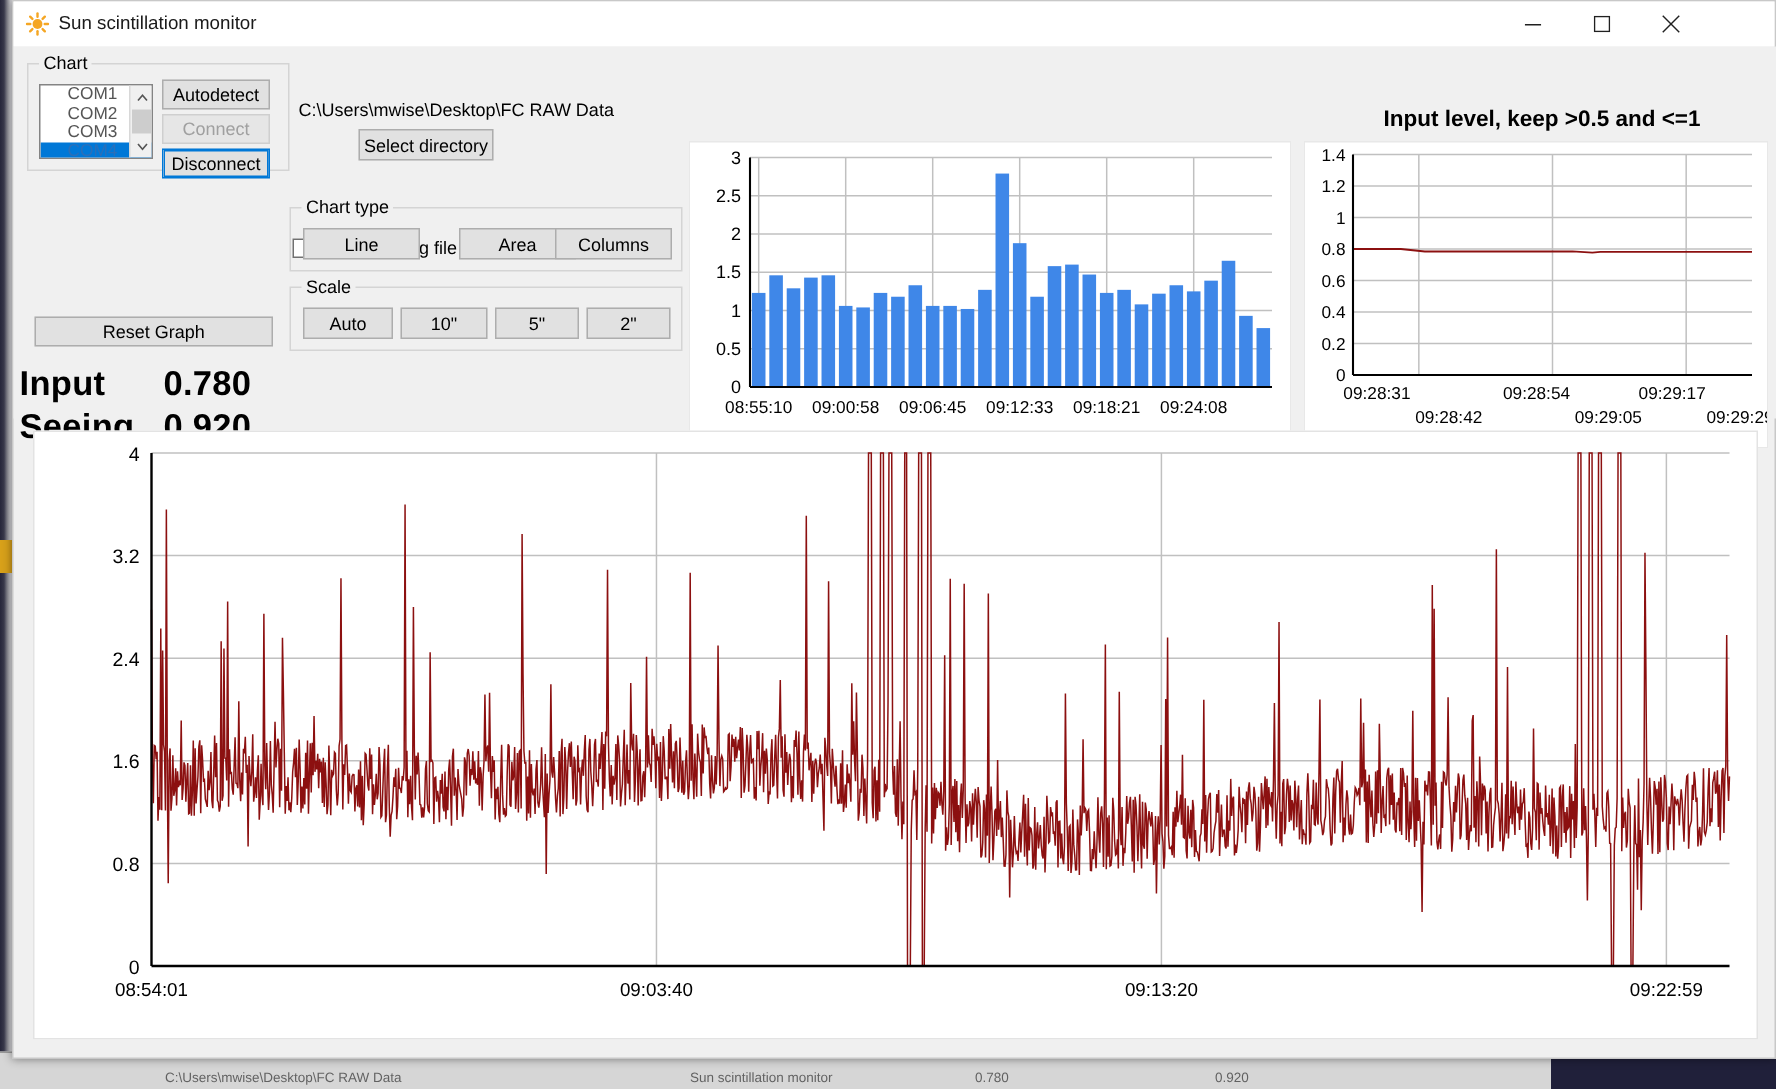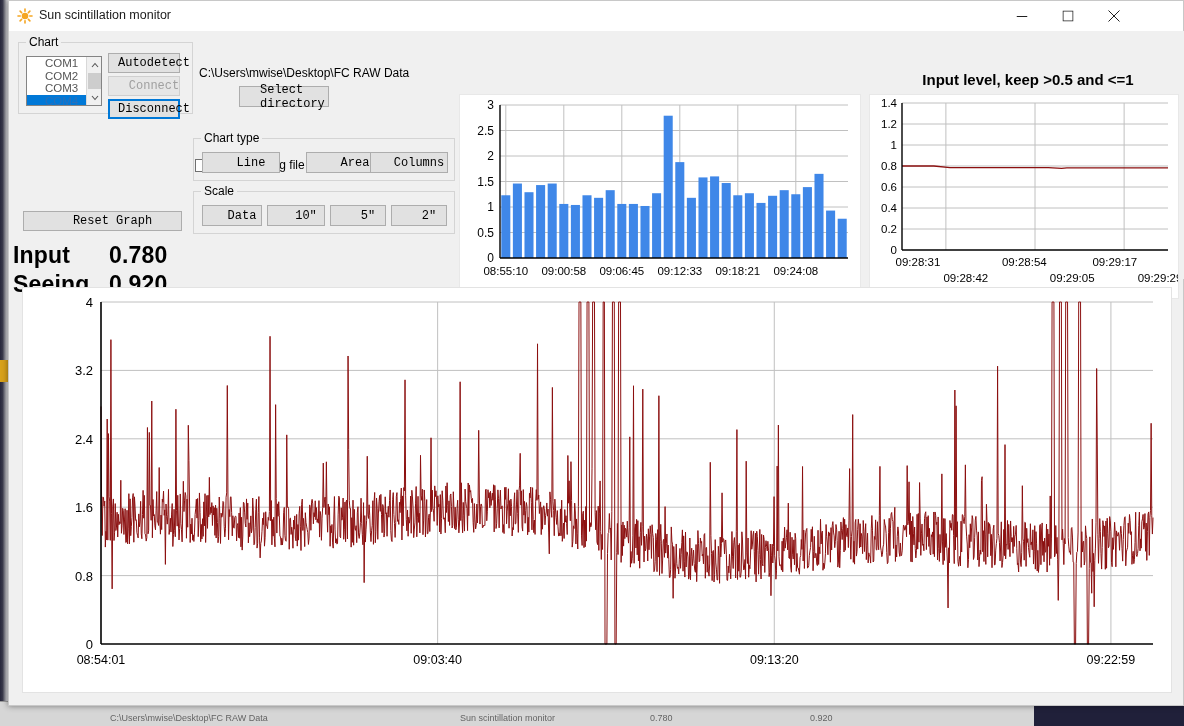--- a/index.html
+++ b/index.html
@@ -52,21 +52,21 @@
      border:1px solid #848484;box-sizing:border-box;overflow:hidden;}
   .com-item{height:12.5px;line-height:12.5px;font-size:11.5px;padding-left:18px;color:#555;}
   .com-item.sel{background:#0078d7;color:#2b6fb8;}
   #com-scroll{position:absolute;right:0;top:0;width:15px;height:48px;background:#f0f0f0;
      border-left:1px solid #d8d8d8;box-sizing:border-box;}
   .sb-arrow{position:absolute;left:0;width:15px;height:15px;display:flex;align-items:center;justify-content:center;}
   .sb-thumb{position:absolute;left:1px;top:16px;width:13px;height:16px;background:#cdcdcd;}
 
   .btn{position:absolute;background:#e1e1e1;border:1px solid #adadad;box-sizing:border-box;
      font-size:12px;color:#000;display:flex;align-items:center;justify-content:center;
-     font-family:Liberation Mono, monospace;cursor:default;padding-left:20px;}
+     font-family:Liberation Sans, sans-serif;cursor:default;}
   .btn.disabled{color:#a0a0a0;background:#e6e6e6;border-color:#cfcfcf;}
   .btn.focus{border:1px solid #0078d7;box-shadow:0 0 0 1px #0078d7 inset;background:#e5f1fb;}
 
   #btn-autodetect{left:99px;top:22px;width:72px;height:20px;}
   #btn-connect{left:99px;top:45px;width:72px;height:20px;}
   #btn-disconnect{left:99px;top:68px;width:72px;height:20px;background:#e1e1e1;}
   #btn-reset{left:14px;top:180px;width:159px;height:20px;}
 
   #readout{position:absolute;left:4px;top:210px;width:230px;}
   .ro-row{display:flex;font-weight:bold;font-size:23px;line-height:29px;
@@ -239,21 +239,21 @@
 
     <div class="groupbox" id="charttype-group">
       <span class="group-title">Chart type</span>
       <div class="btn gbtn" id="btn-line">Line</div>
       <div class="btn gbtn" id="btn-area">Area</div>
       <div class="btn gbtn" id="btn-columns">Columns</div>
     </div>
 
     <div class="groupbox" id="scale-group">
       <span class="group-title">Scale</span>
-      <div class="btn gbtn" id="btn-auto">Data</div>
+      <div class="btn gbtn" id="btn-auto">Auto</div>
       <div class="btn gbtn" id="btn-10">10"</div>
       <div class="btn gbtn" id="btn-5">5"</div>
       <div class="btn gbtn" id="btn-2">2"</div>
     </div>
 
     <div class="chart-card" id="avg-card">
       <svg id="avg-svg" width="400" height="203">
           <text x="34" y="167" text-anchor="end" font-size="12" fill="#000" font-family="Liberation Sans, sans-serif">0</text>
           <line x1="40" y1="137.5" x2="388" y2="137.5" stroke="#c0c0c0" stroke-width="1"></line>
           <text x="34" y="141.5" text-anchor="end" font-size="12" fill="#000" font-family="Liberation Sans, sans-serif">0.5</text>

